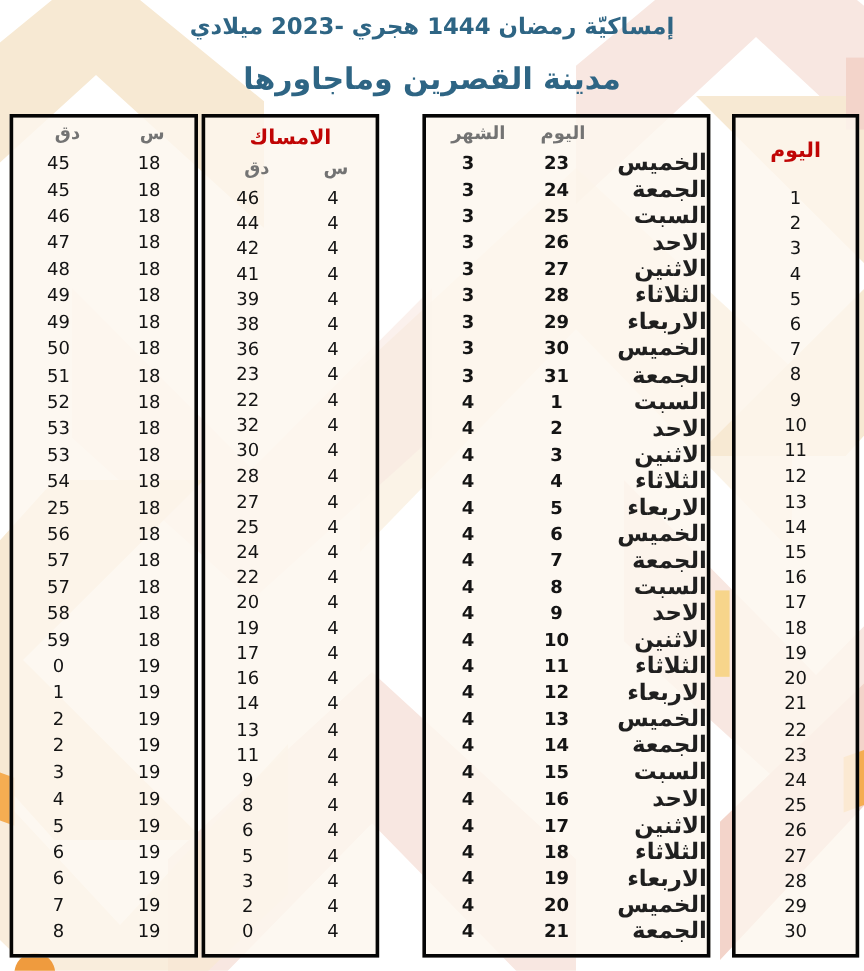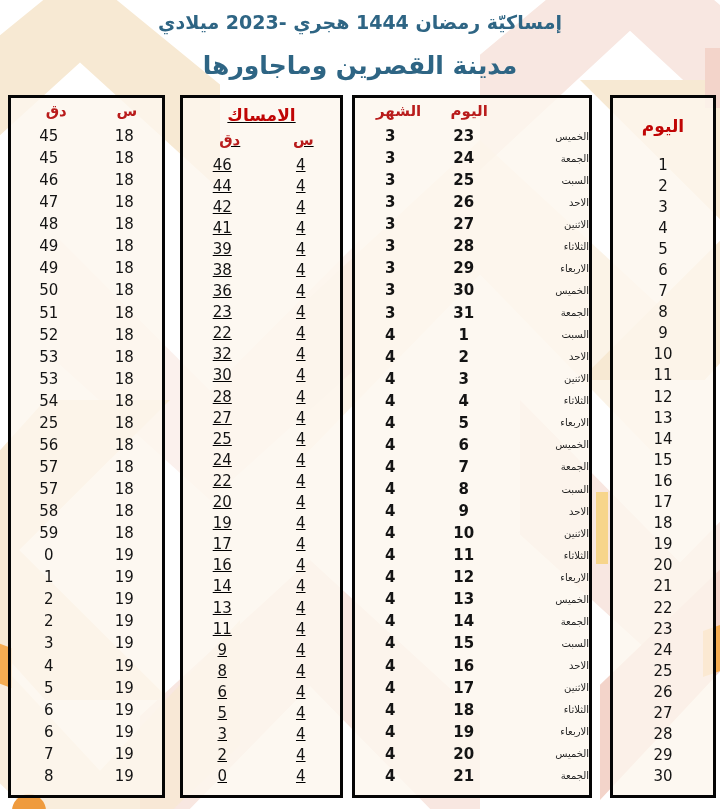--- a/index.html
+++ b/index.html
@@ -29,46 +29,46 @@
   .title .l1{font-size:19px;line-height:44px;}
   .title .l2{font-size:25px;line-height:44px;}
   
   .tbl{
     position:absolute;top:95px;height:703px;z-index:2;
     border:3px solid #050505;box-sizing:border-box;
     background:rgba(253,247,238,0.82);
     display:flex;flex-direction:column;
   }
   #tbl-iftar{left:8px;width:157px;}
-  #tbl-imsak{left:180px;width:163px;text-decoration:underline;}
+  #tbl-imsak{left:168px;width:148px;}
   #tbl-greg{left:352px;width:240px;}
   #tbl-day{left:610px;width:106px;}
   .tbl-title{
     color:#c00505;font-weight:700;font-size:17px;text-align:center;
     padding-top:7px;height:29px;box-sizing:border-box;
   }
   #tbl-day .tbl-title{padding-top:18px;height:54px;}
   .tbl-cols{
     height:25px;display:grid;direction:ltr;
-    color:#b91c1c;font-weight:700;font-size:15px;margin-left:10px;
+    color:#737373;font-weight:700;font-size:15px;margin-left:10px;
   }
   .tbl-cols div,.row div{display:flex;align-items:center;justify-content:center;}
   .cols-hm,.row-hm{grid-template-columns:50% 50%;}
   .cols-greg,.row-greg{grid-template-columns:30% 33% 37%;}
   .tbl-body{
     flex:1;display:flex;flex-direction:column;
     justify-content:space-between;padding:2px 0 8px 0;
   }
   .row{display:grid;direction:ltr;flex:1;font-size:15px;color:#141414;}
   .row-day{grid-template-columns:100%;}
   .greg-num{font-weight:700;}
   .day-name{
-    font-weight:400;color:#1f1f1f;
+    font-weight:700;color:#1f1f1f;
     justify-content:flex-end !important;padding-left:6px;box-sizing:border-box;
-    font-size:10px;
+    font-size:19px;
   }
 </style>
 </head>
 <body>
 
 <div class="bg">
   <div class="chev c-beige" style="left:-60px;top:-30px;width:280px;height:220px;"></div>
   <div class="chev c-pink" style="left:480px;top:-70px;width:300px;height:240px;"></div>
   <div class="chev c-beige" style="left:560px;top:100px;width:300px;height:260px;transform:rotate(90deg);"></div>
   <div class="chev c-beige" style="left:300px;top:140px;width:360px;height:320px;opacity:.55;"></div>

